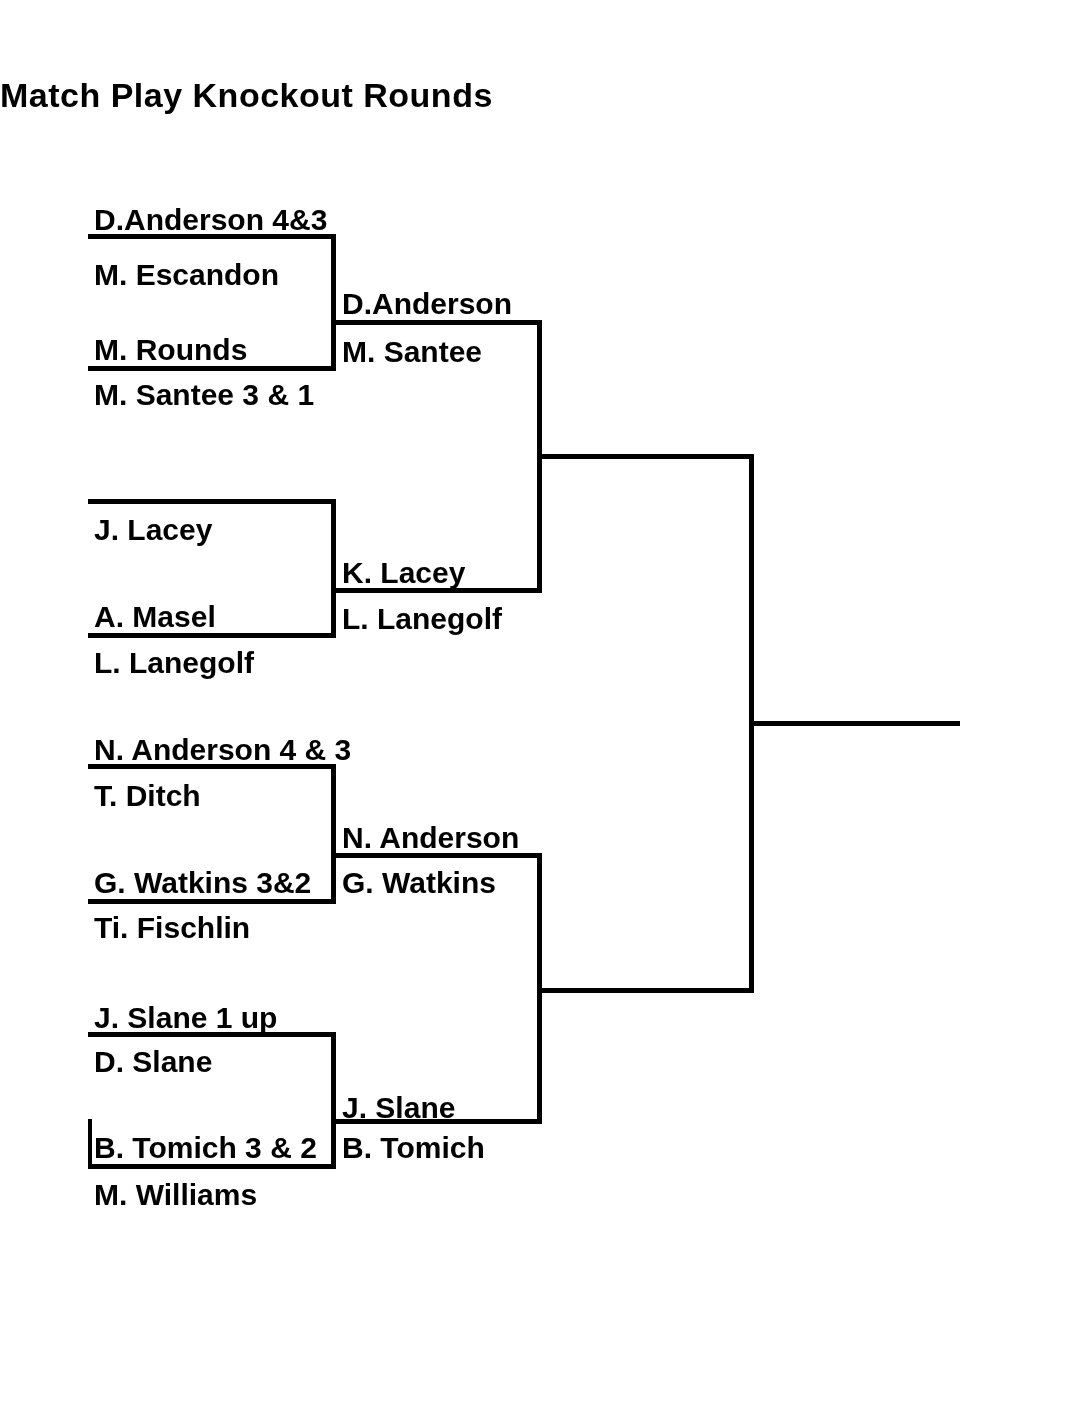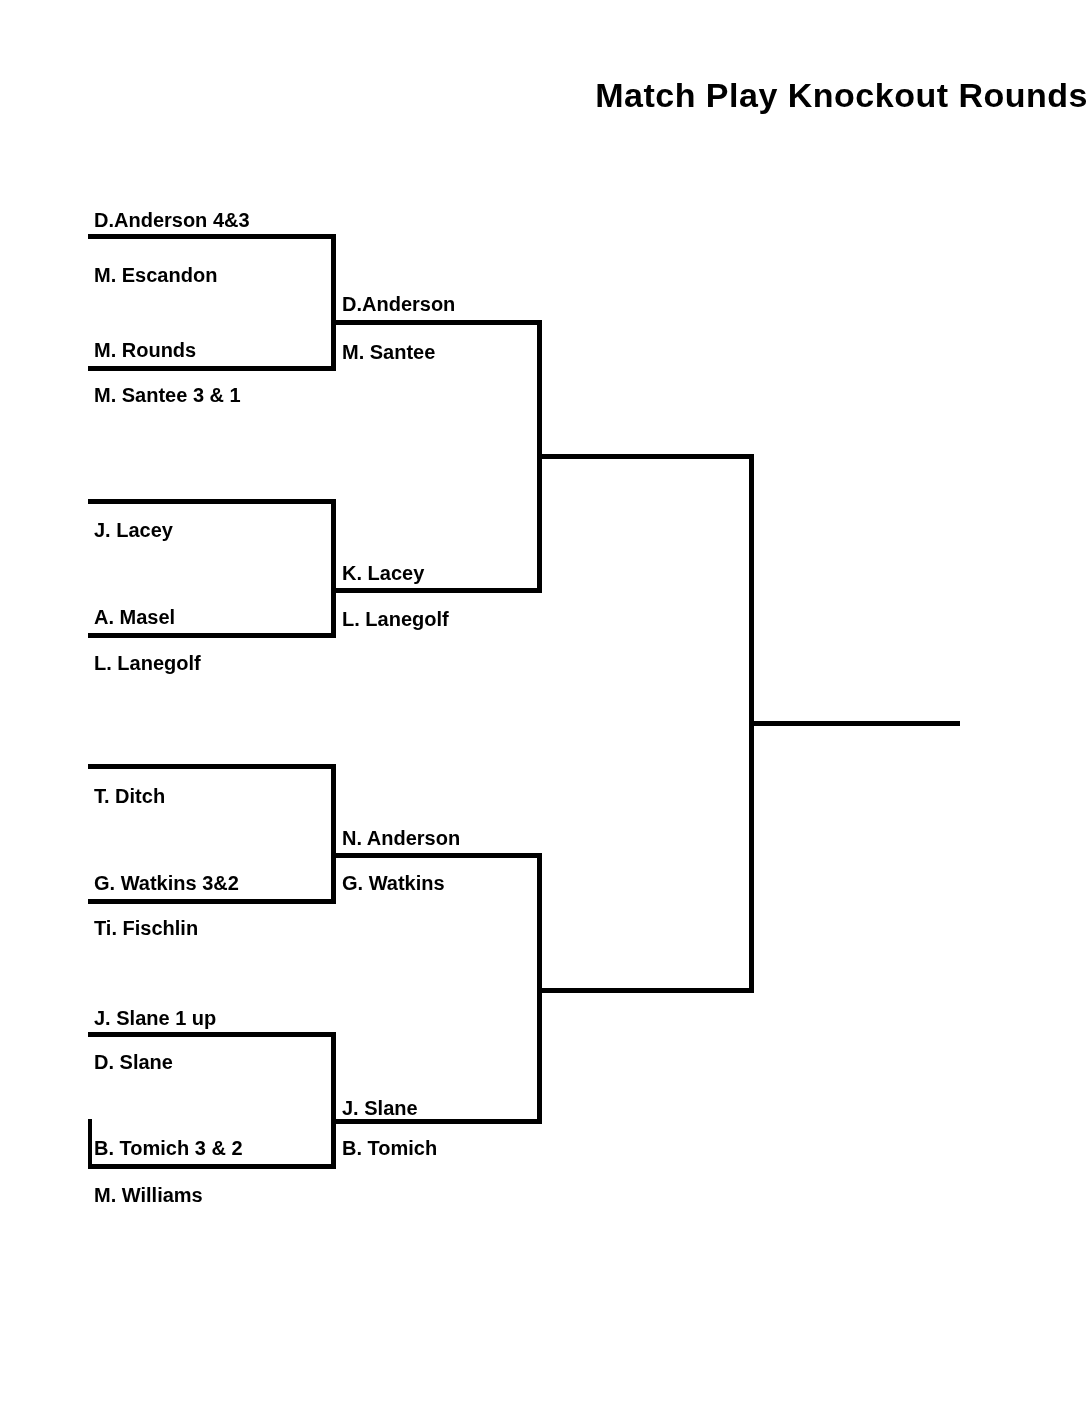--- a/index.html
+++ b/index.html
@@ -9,35 +9,35 @@
     height: 1408px;
     background: var(--bg, #ffffff);
     font-family: "Liberation Sans", sans-serif;
     overflow: hidden;
   }
   #title {
     position: absolute;
     top: 76px;
     left: 0;
     width: 100%;
-    text-align: right;
+    text-align: left;
     font-size: 34px;
     font-weight: 600;
     color: var(--ink, #000000);
     letter-spacing: 0.5px;
   }
   .line {
     position: absolute;
     background: var(--ink, #000000);
   }
   .label {
     position: absolute;
     height: 34px;
     line-height: 34px;
-    font-size: 20px;
+    font-size: 30px;
     font-weight: 600;
     color: var(--ink, #000000);
     white-space: nowrap;
   }
   .col1 { left: 94px; }
   .col2 { left: 342px; }
 </style>
 </head>
 <body>
 
@@ -68,20 +68,21 @@
 
   <div class="line" style="left:331px; top:499px; width:5px; height:139px"></div>
 
   <div class="label col2" style="top:556px">K. Lacey</div>
   <div class="line" style="left:331px; top:588px; width:211px; height:5px"></div>
   <div class="label col2" style="top:602px">L. Lanegolf</div>
 
   <div class="line" style="left:537px; top:320px; width:5px; height:273px"></div>
   <div class="line" style="left:537px; top:454px; width:217px; height:5px"></div>
 
+  <div class="label col1" style="top:733px">N. Anderson 4 &amp; 3</div>
   <div class="line" style="left:88px; top:764px; width:248px; height:5px"></div>
   <div class="label col1" style="top:779px">T. Ditch</div>
 
   <div class="label col1" style="top:866px">G. Watkins 3&amp;2</div>
   <div class="line" style="left:88px; top:899px; width:248px; height:5px"></div>
   <div class="label col1" style="top:911px">Ti. Fischlin</div>
 
   <div class="line" style="left:331px; top:764px; width:5px; height:140px"></div>
 
   <div class="label col2" style="top:821px">N. Anderson</div>

